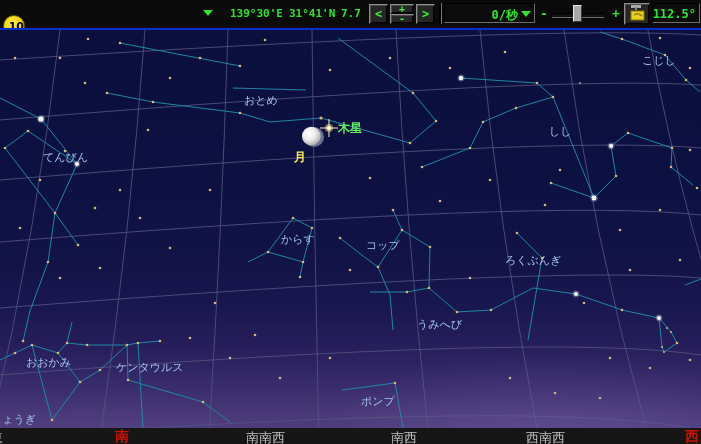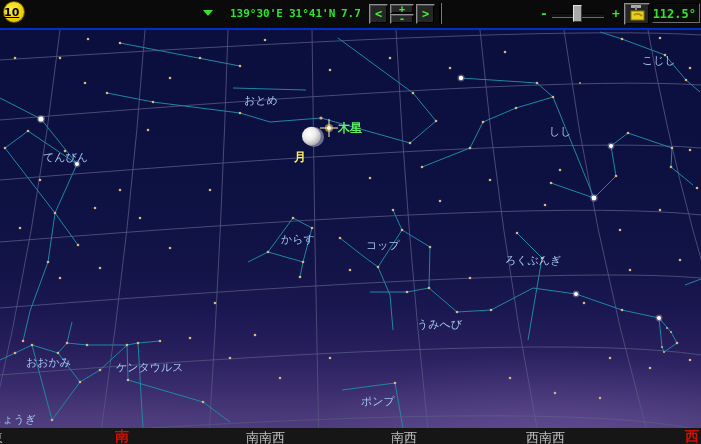--- a/index.html
+++ b/index.html
@@ -1,24 +1,24 @@
 <!DOCTYPE html>
 <html><head>
 <meta charset="utf-8">
 <style>
   html,body{margin:0;padding:0;background:#000;}
   .app{position:relative;width:701px;height:444px;overflow:hidden;background:#000;
        font-family:"DejaVu Sans",sans-serif;}
 
   
   .toolbar{position:absolute;left:0;top:0;width:701px;height:28px;background:#0a0a0a;}
-  .badge{position:absolute;left:3px;top:1px;width:22px;height:22px;border-radius:50%;
+  .badge{position:absolute;left:3px;top:15px;width:22px;height:22px;border-radius:50%;
          background:radial-gradient(circle at 40% 35%,#ffee44,#eac800 70%,#b89400);
          border:1px solid #6e5600;color:#000;font:bold 11px "DejaVu Sans",sans-serif;
-         text-align:left;line-height:22px;box-sizing:border-box;text-decoration:underline;}
+         text-align:right;line-height:22px;box-sizing:border-box;text-decoration:underline;}
   .lcd{position:absolute;top:7px;color:#2ee52e;font:bold 11px "DejaVu Sans Mono",monospace;
        white-space:nowrap;letter-spacing:0px;}
   .dd-arrow{position:absolute;top:10px;width:0;height:0;border-left:5px solid transparent;
             border-right:5px solid transparent;border-top:6px solid #2ee52e;}
   .tbtn{position:absolute;background:#262626;box-sizing:border-box;
         border:1px solid;border-color:#8f8f8f #0a0a0a #0a0a0a #8f8f8f;
         box-shadow:inset 1px 1px 0 #4a4a4a, inset -1px -1px 0 #000;
         color:#3cf03c;font:bold 12px "DejaVu Sans Mono",monospace;text-align:center;padding:0;}
   .sunken{position:absolute;background:#0b0b0b;box-sizing:border-box;
           border:1px solid;border-color:#000 #6e6e6e #6e6e6e #000;}
@@ -61,20 +61,24 @@
     <span class="lcd" style="left:289px">31°41'N</span>
     <span class="lcd" style="left:341px">7.7</span>
 
     <button class="tbtn" style="left:369px;top:4px;width:19px;height:20px;line-height:18px">&lt;</button>
     <button class="tbtn" style="left:390px;top:4px;width:24px;height:10px;line-height:8px;font-size:10px">+</button>
     <button class="tbtn" style="left:390px;top:14px;width:24px;height:10px;line-height:8px;font-size:10px">-</button>
     <button class="tbtn" style="left:416px;top:4px;width:19px;height:20px;line-height:18px">&gt;</button>
 
     <div class="groove" style="left:439px;top:3px;height:21px"></div>
 
+    <div class="sunken" style="left:444px;top:3px;width:91px;height:20px">
+      <span class="lcd-r">0/秒</span>
+      <span class="dd-arrow" style="right:3px;left:auto;top:7px;border-top-color:#2ee52e"></span>
+    </div>
 
     <span class="sign" style="left:540px">-</span>
     <div class="slider-track"></div>
     <div class="slider-handle"></div>
     <span class="sign" style="left:612px">+</span>
 
     <button class="tbtn" style="left:624px;top:3px;width:26px;height:22px">
       <svg width="22" height="18" viewBox="0 0 22 18">
         <rect x="5" y="1" width="10" height="3" fill="#aaa"></rect>
         <rect x="9" y="3" width="2" height="3" fill="#888"></rect>

